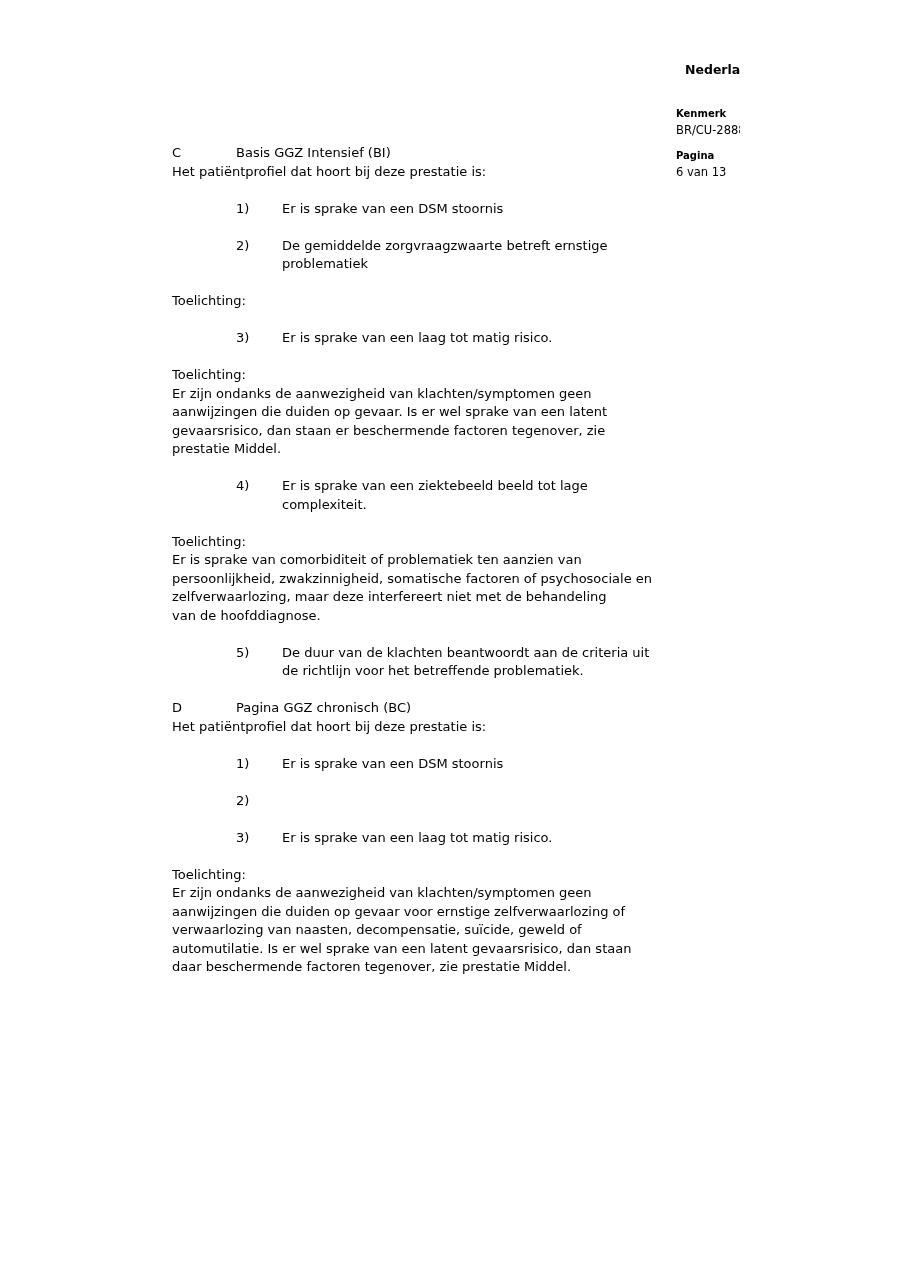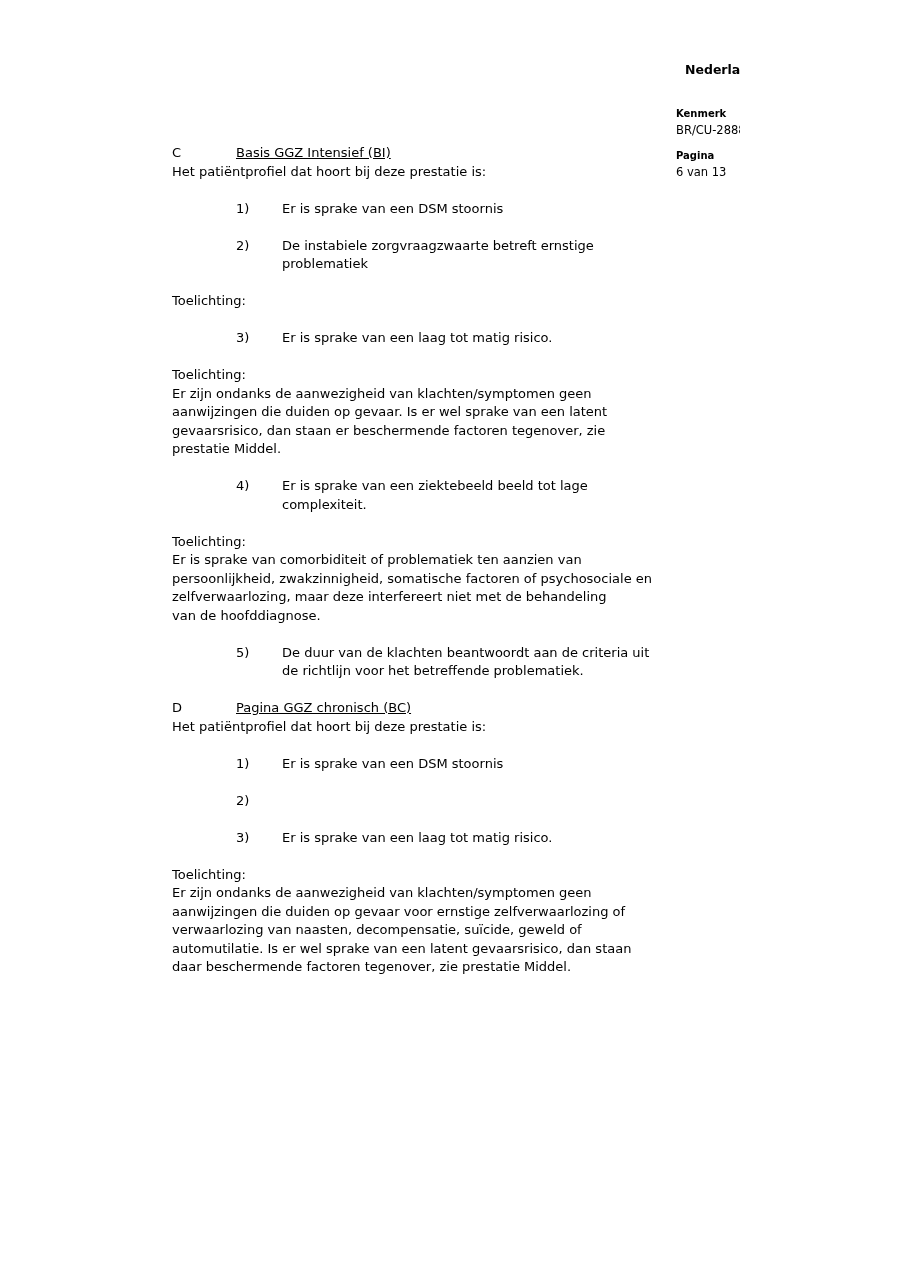--- a/index.html
+++ b/index.html
@@ -41,21 +41,21 @@
   .doc-body {
     position: absolute;
     left: 172px;
     top: 144px;
     width: 516px;
     font-size: 13px;
     line-height: 18.5px;
   }
   .section-heading { display: flex; }
   .section-letter { width: 64px; flex: none; }
-  .section-title { text-decoration: underline; }
+  .section-title { }
   .section-intro { margin: 0 0 18.5px 0; }
   .item {
     display: flex;
     padding-left: 64px;
     margin: 0 0 18.5px 0;
   }
   .item-num { width: 46px; flex: none; }
   .item-text { white-space: pre-line; }
   .note {
     margin: 0 0 18.5px 0;
@@ -84,21 +84,21 @@
     </div>
     <div class="section-intro">Het patiëntprofiel dat hoort bij deze prestatie is:</div>
 
     <div class="item">
       <span class="item-num">1)</span>
       <span class="item-text">Er is sprake van een DSM stoornis</span>
     </div>
 
     <div class="item">
       <span class="item-num">2)</span>
-      <span class="item-text">De instabiele zorgvraagzwaarte betreft ernstige
+      <span class="item-text">De gemiddelde zorgvraagzwaarte betreft ernstige
 problematiek</span>
     </div>
 
     <div class="note">
       <div class="note-label">Toelichting:</div>
     </div>
 
     <div class="item">
       <span class="item-num">3)</span>
       <span class="item-text">Er is sprake van een laag tot matig risico.</span>

